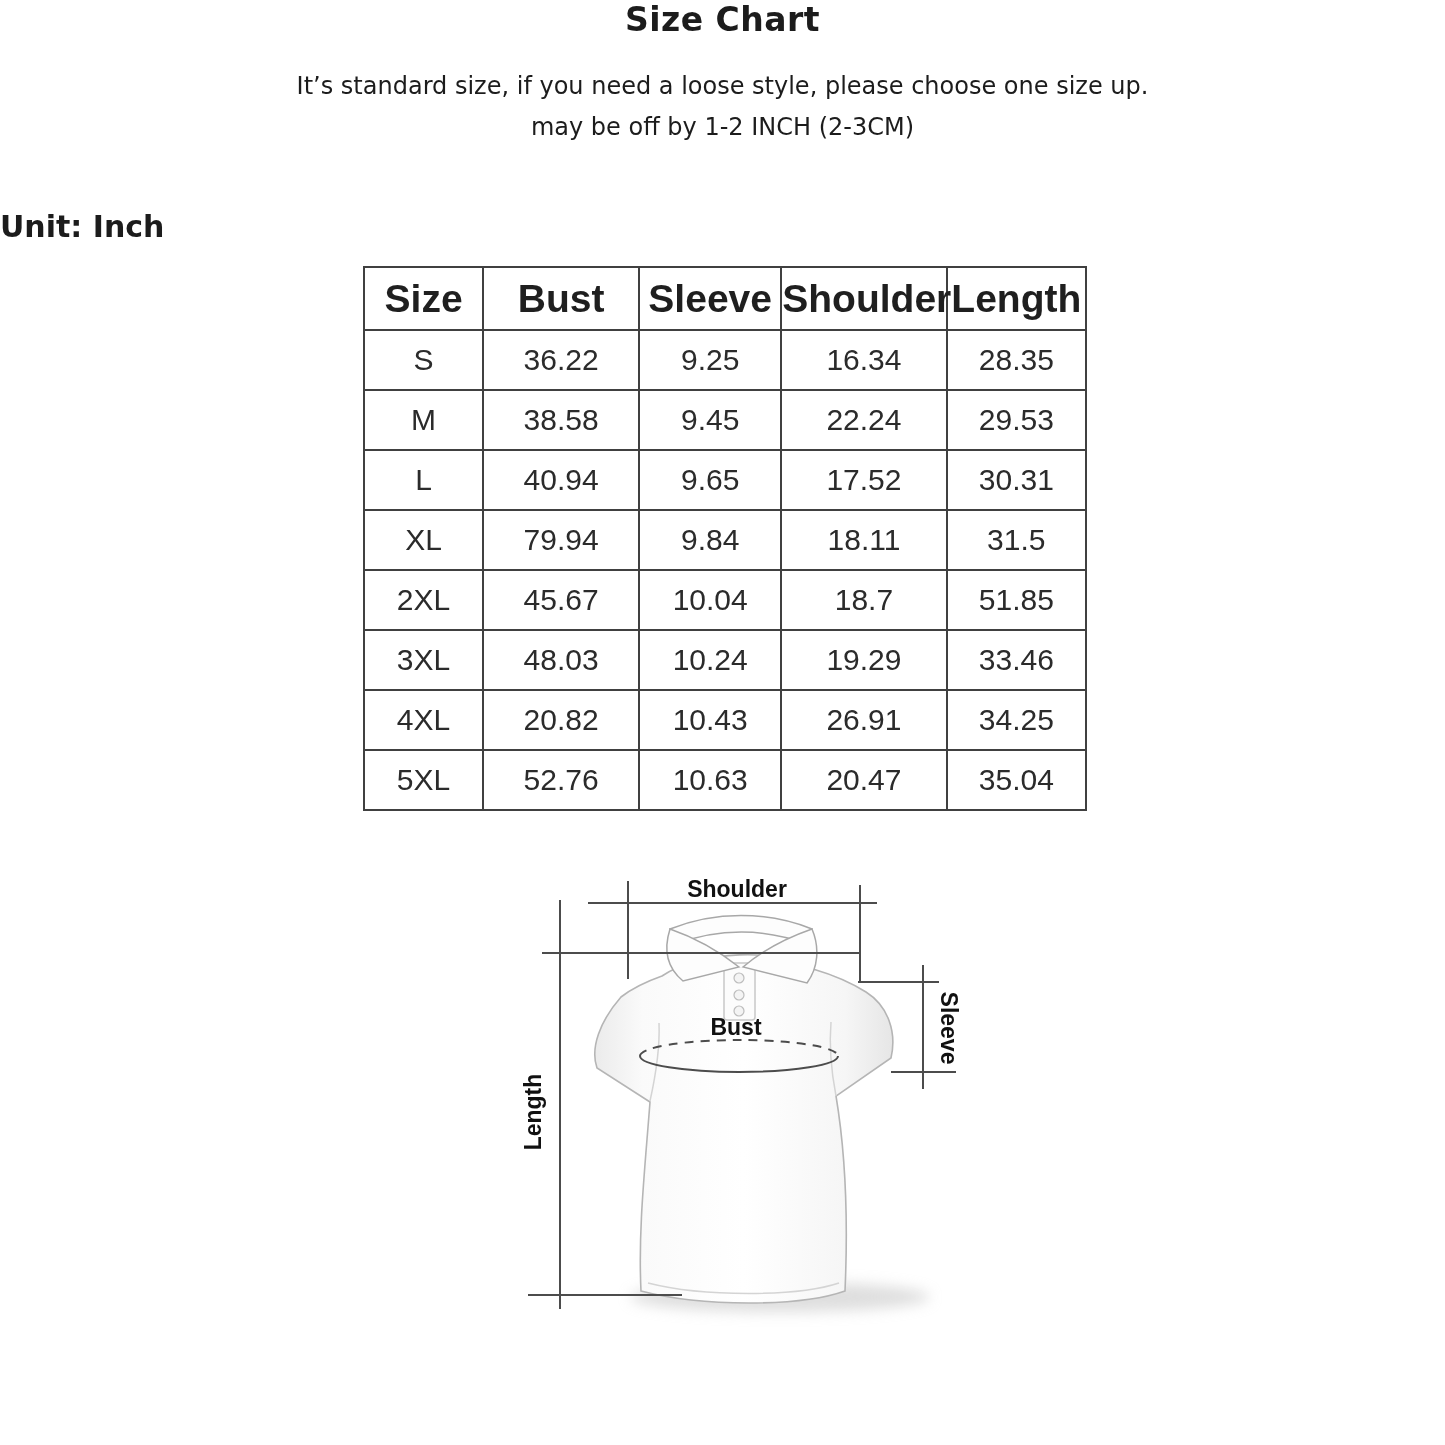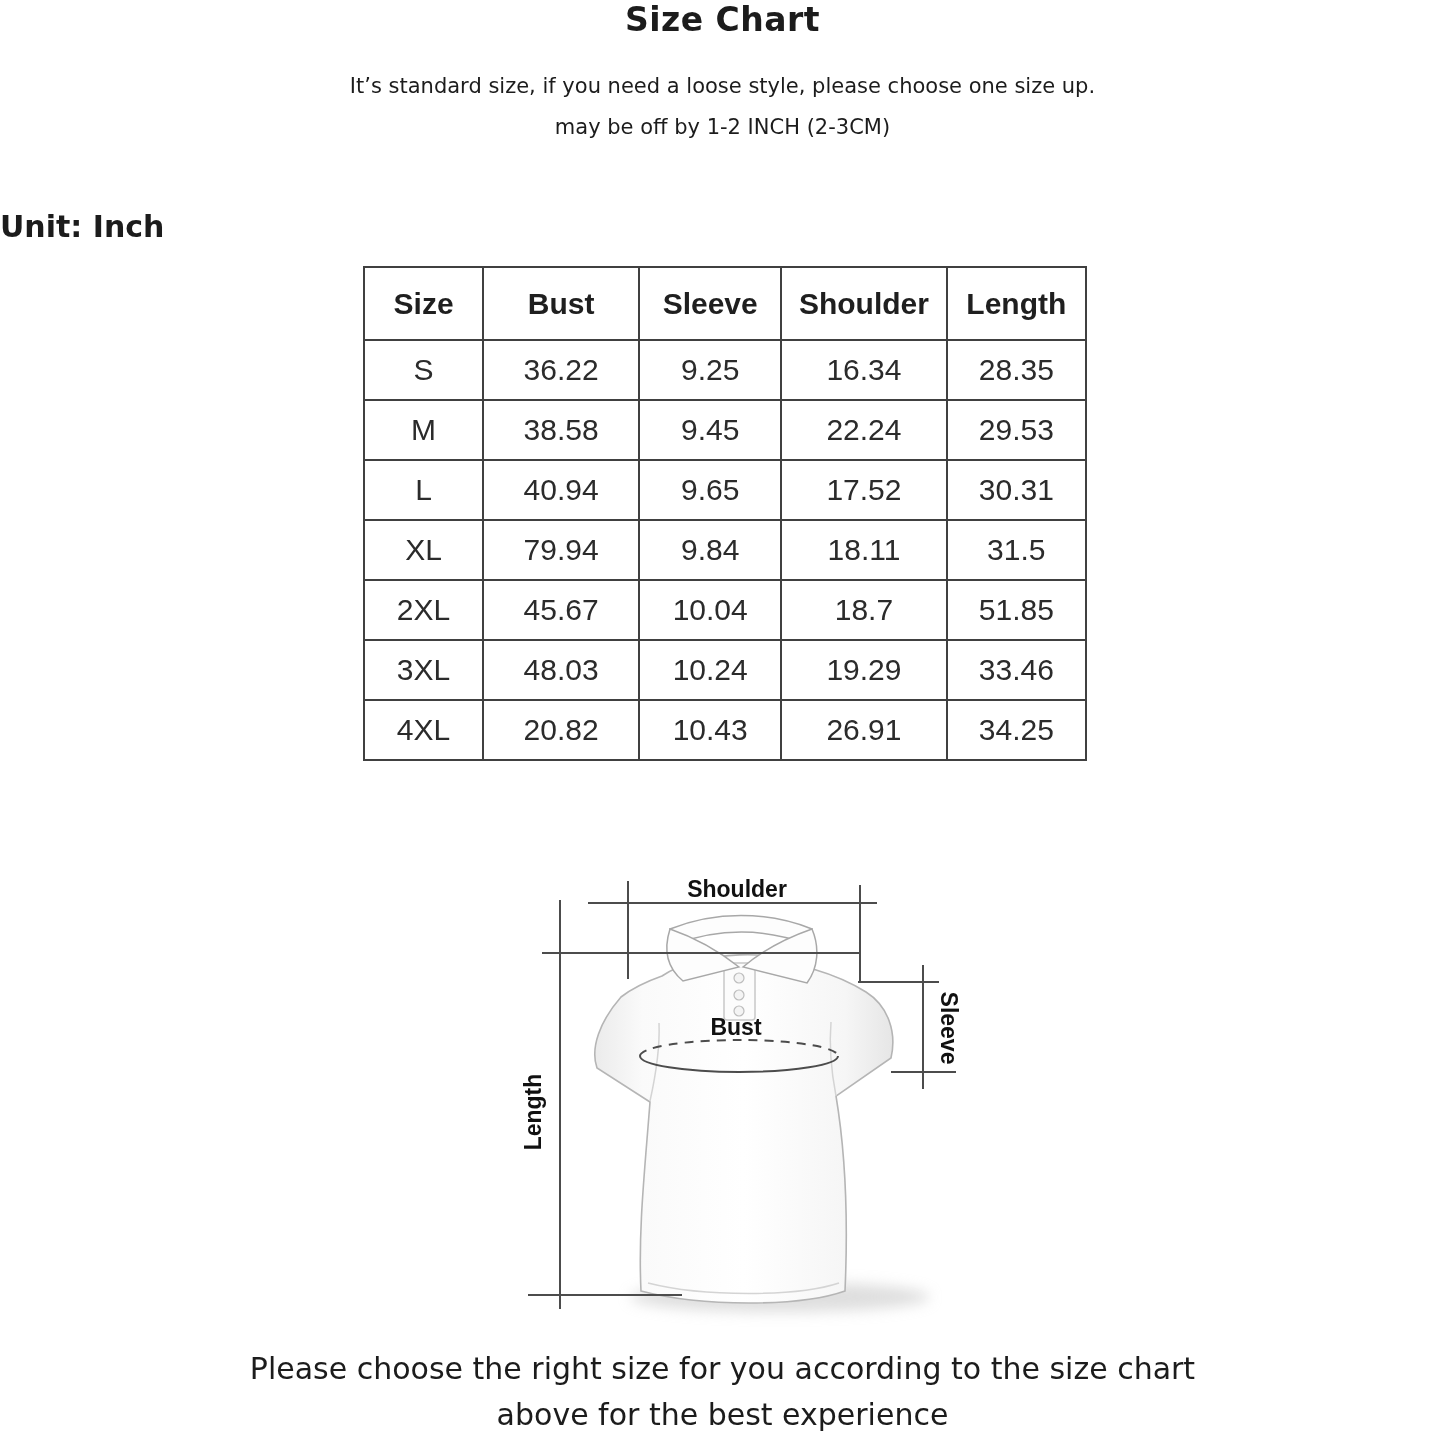--- a/index.html
+++ b/index.html
@@ -27,21 +27,21 @@
     text-align: center;
     font-size: 33px;
     font-weight: 700;
     letter-spacing: 0.5px;
   }
   .size-note {
     position: absolute;
     top: 66px; left: 0;
     width: 100%;
     text-align: center;
-    font-size: 21px;
+    font-size: 24px;
     line-height: 41px;
     font-weight: 400;
   }
   .size-note .note-line { white-space: nowrap; }
   .unit-label {
     position: absolute;
     top: 209px; left: 0;
     width: 100%;
     text-align: left;
     font-size: 30px;
@@ -58,22 +58,22 @@
     table-layout: fixed;
     font-family: "Liberation Sans", sans-serif;
   }
   table.size-table th, table.size-table td {
     border: 2px solid var(--table-border);
     text-align: center;
     vertical-align: middle;
     background: #fff;
   }
   table.size-table th {
-    height: 73px;
-    font-size: 30px;
+    height: 63px;
+    font-size: 39px;
     font-weight: 700;
     color: #1f1f1f;
   }
   table.size-table td {
     height: 60px;
     font-size: 30px;
     font-weight: 400;
     color: #2b2b2b;
   }
   col.c-size { width: 16.5%; }
@@ -185,20 +185,27 @@
             <td>10.24</td>
             <td>19.29</td>
             <td>33.46</td>
           </tr>
           <tr>
             <td>4XL</td>
             <td>20.82</td>
             <td>10.43</td>
             <td>26.91</td>
             <td>34.25</td>
+          </tr>
+          <tr>
+            <td>5XL</td>
+            <td>52.76</td>
+            <td>10.63</td>
+            <td>20.47</td>
+            <td>35.04</td>
           </tr>
         </tbody>
     </table>
   </div>
 
   <svg class="diagram-svg" viewBox="480 858 545 472" xmlns="http://www.w3.org/2000/svg">
     <defs>
       <linearGradient id="bodyGrad" x1="0" y1="0" x2="1" y2="0">
         <stop offset="0" stop-color="#ebebeb"></stop>
         <stop offset="0.16" stop-color="#fafafa"></stop>
@@ -251,18 +258,14 @@
       <path class="mline" d="M 891 1072 H 956"></path>
       <path class="mline" d="M 640 1056 A 99 16 0 0 1 838 1056" stroke-dasharray="9 7"></path>
       <path class="mline" d="M 640 1056 A 99 16 0 0 0 838 1056"></path>
       <text class="dlabel" x="737" y="897" text-anchor="middle">Shoulder</text>
       <text class="dlabel" x="736" y="1035" text-anchor="middle">Bust</text>
       <text class="dlabel" x="941" y="1028" text-anchor="middle" transform="rotate(90 941 1028)">Sleeve</text>
       <text class="dlabel" x="541" y="1112" text-anchor="middle" transform="rotate(-90 541 1112)">Length</text>
     </g>
   </svg>
 
-  <div class="footer-note">
-    <div class="note-line">Please choose the right size for you according to the size chart</div>
-    <div class="note-line">above for the best experience</div>
-  </div>
 
 </div>
 
 </body></html>

